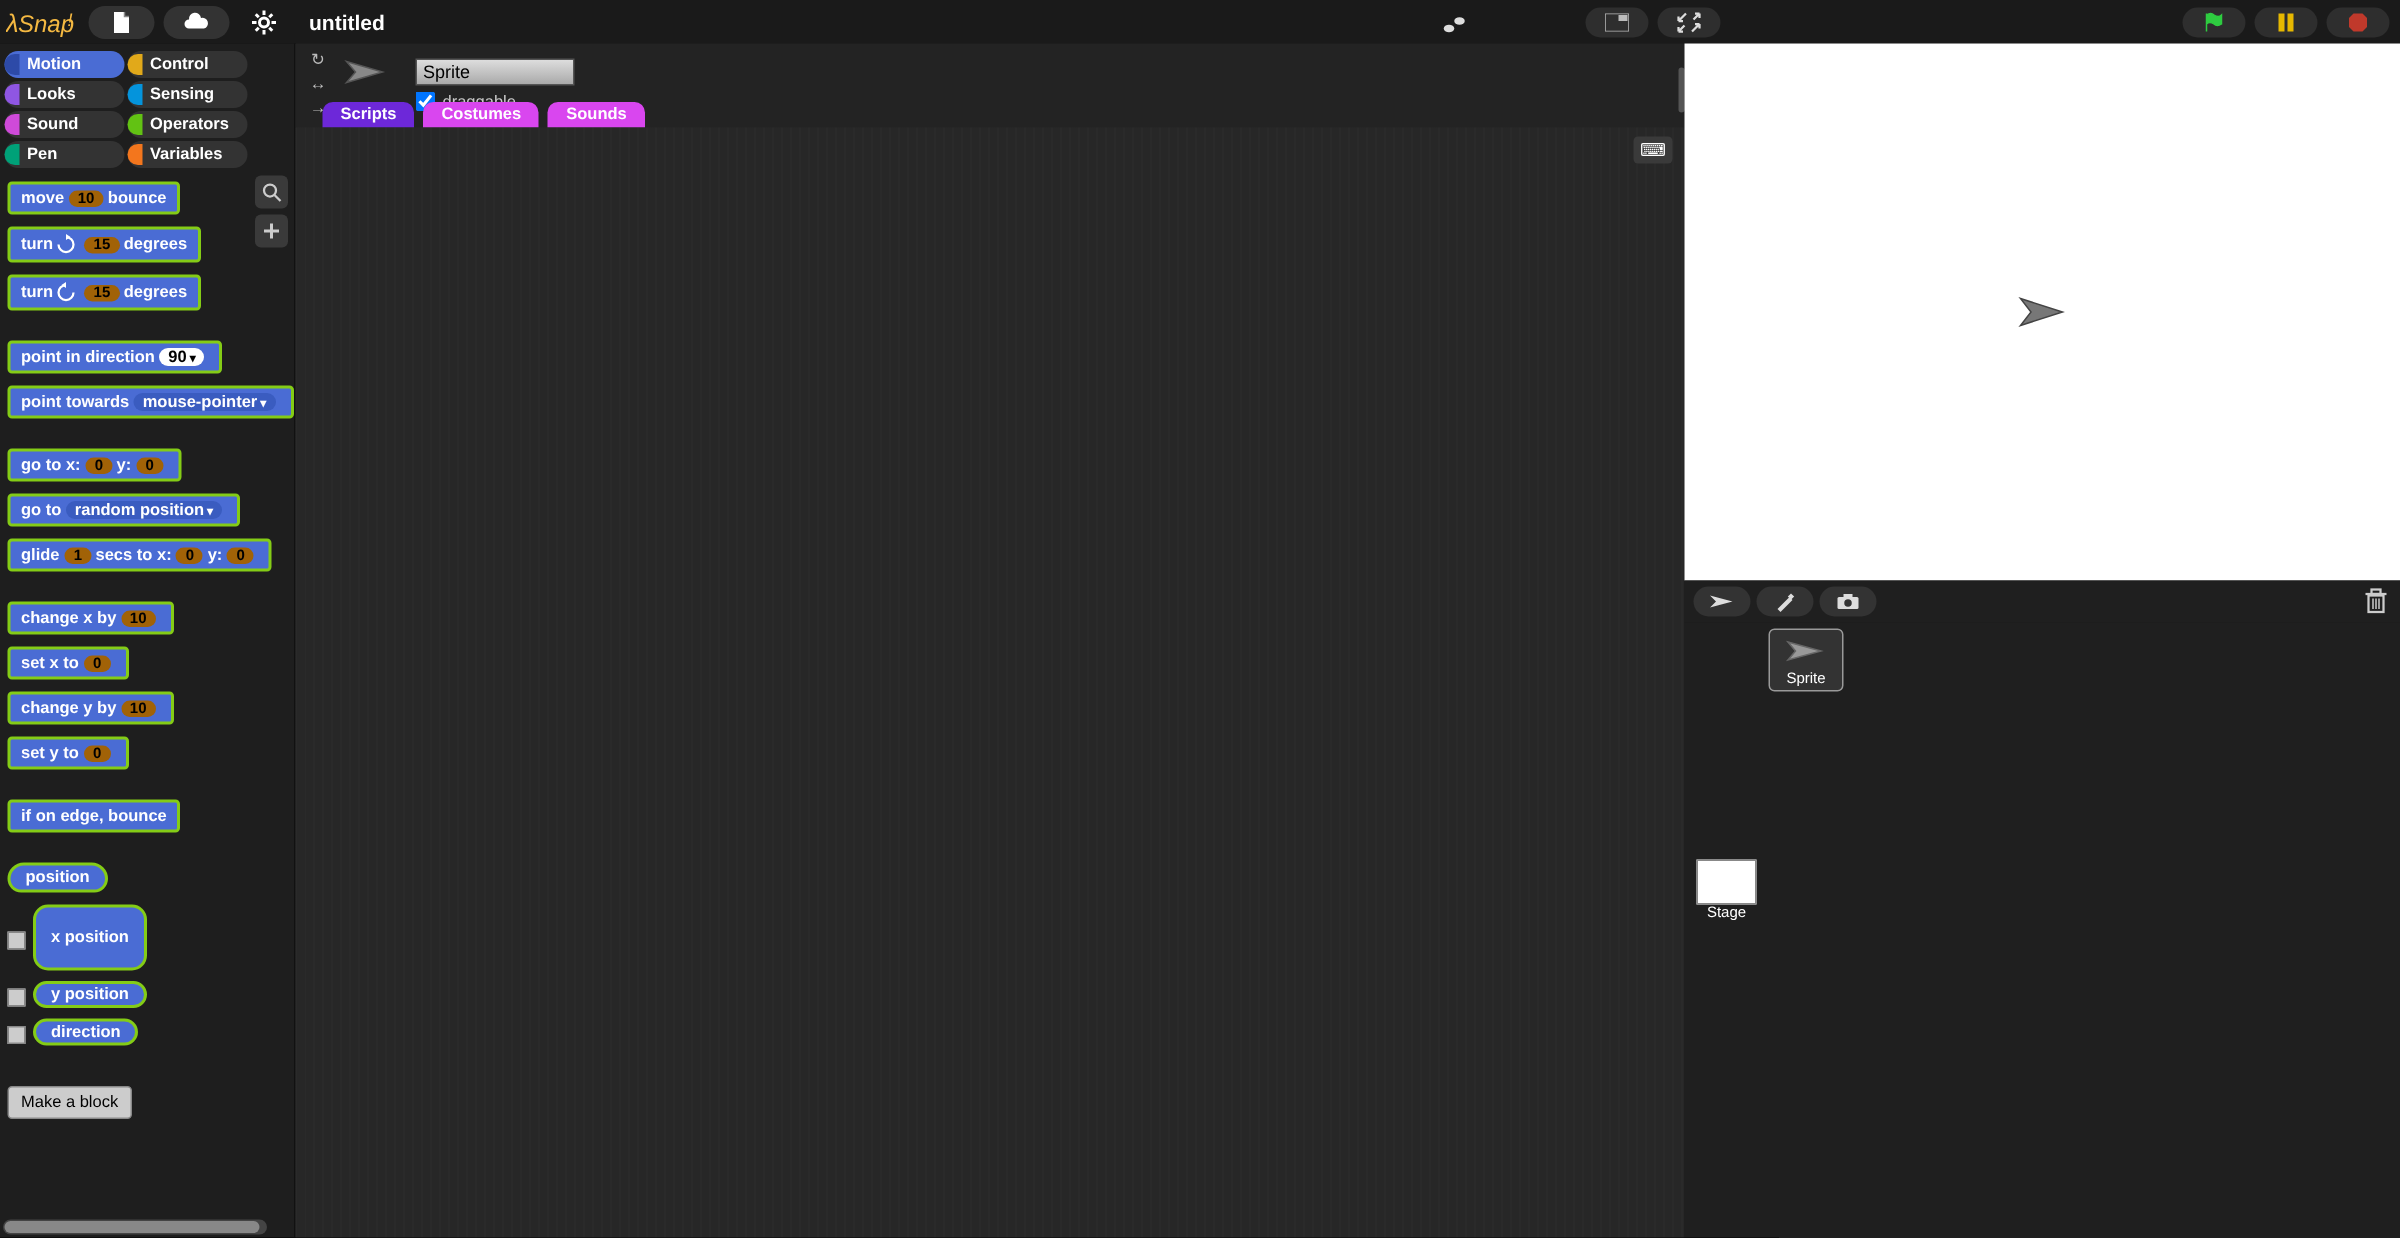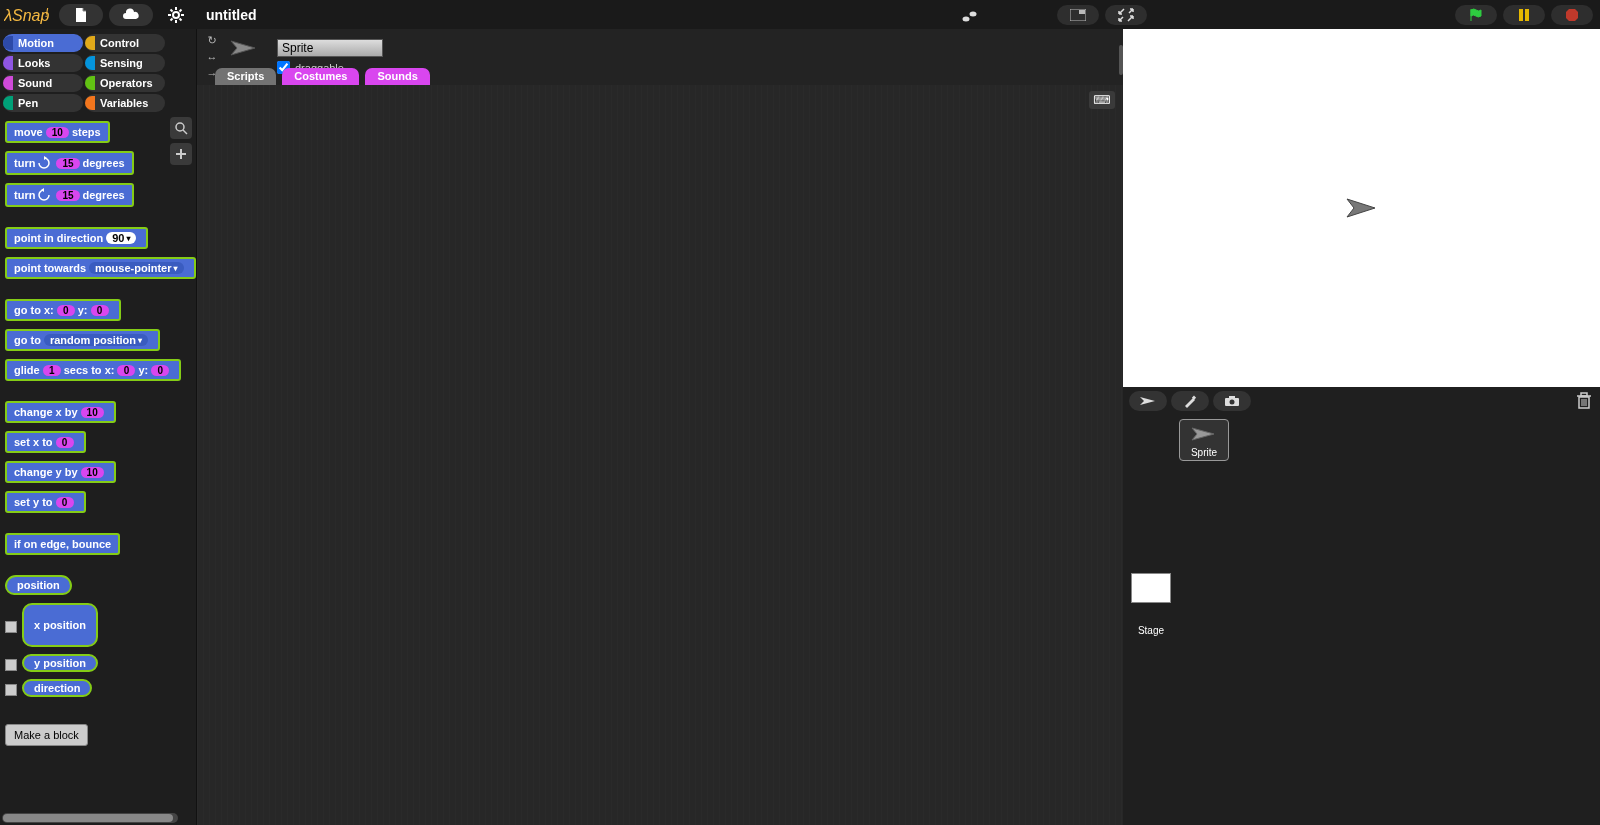--- a/index.html
+++ b/index.html
@@ -28,21 +28,21 @@
 .cat .dot { width: 10px; height: 14px; border-radius: 7px 0 0 7px; }
 .cat span { font-size: 11px; font-weight: bold; color: #fff; margin-left: 5px; }
 .cat.sel { background: #4a6cd4; }
 .cat.sel .dot { background: #2d4aa8 !important; border-radius: 7px 0 0 7px; }
 
 
 .palette { flex: 1; overflow: hidden; position: relative; padding: 8px 5px; }
 .pal-tools { position: absolute; right: 4px; top: 4px; display: flex; flex-direction: column; gap: 4px; }
 .pal-tool { width: 22px; height: 22px; background: #3a3a3a; border-radius: 4px; display: flex; align-items: center; justify-content: center; cursor: pointer; }
 .block { display: inline-flex; align-items: center; background: #4a6cd4; color: #fff; font-size: 11px; font-weight: bold; padding: 3px 7px; border-radius: 3px; margin-bottom: 4px; border: 2px solid #84cc16; cursor: grab; white-space: nowrap; }
-.block .num { background: #d946ef; color: #000; border-radius: 8px; padding: 0 6px; font-size: 10px; margin: 0 3px; min-width: 18px; text-align: center; display: inline-block; }
+.block .num { background: #a16207; color: #000; border-radius: 8px; padding: 0 6px; font-size: 10px; margin: 0 3px; min-width: 18px; text-align: right; display: inline-block; }
 .block .dd { background: #3a5cc0; border-radius: 8px; padding: 0 6px; font-size: 11px; margin: 0 3px; display: inline-flex; align-items: center; }
 .block .dd.light { background: #fff; color: #000; }
 .block .dd::after { content: "▾"; font-size: 8px; margin-left: 2px; }
 .rep { border-radius: 10px; align-items: flex-end; }
 .block-row { margin-bottom: 4px; }
 .gap { height: 12px; }
 .reporter-line { display: flex; align-items: center; gap: 5px; margin-bottom: 3px; }
 .chk { width: 12px; height: 12px; background: #ccc; border: 1px solid #888; cursor: pointer; }
 .hat { border-top-left-radius: 12px; border-top-right-radius: 12px; }
 .makebtn { background: #ccc; color: #000; font-size: 11px; padding: 4px 8px; border-radius: 3px; border: 1px solid #888; cursor: pointer; display: inline-block; margin-top: 20px; }
@@ -53,21 +53,21 @@
 .sprbar { height: 56px; background: #232323; display: flex; align-items: flex-start; padding: 4px 0 0 6px; position: relative; }
 .sbar-ctrls { width: 18px; display: flex; flex-direction: column; gap: 2px; align-items: center; margin-top: 0; }
 .sbar-ctrls div { font-size: 11px; color: #bbb; cursor: pointer; line-height: 14px; }
 .spr-thumb { margin: 4px 6px 0 8px; }
 .spr-name-box { display: flex; flex-direction: column; gap: 4px; margin-left: 12px; margin-top: 6px; }
 .spr-name { width: 106px; height: 18px; background: linear-gradient(#ddd, #aaa); color: #000; font-size: 12px; padding: 0 4px; border: 1px solid #555; }
 .drag-line { display: flex; align-items: center; gap: 5px; font-size: 11px; color: #ccc; }
 
 .tabs { position: absolute; bottom: 0; left: 18px; display: flex; gap: 6px; }
 .tab { padding: 2px 12px 3px 12px; font-size: 11px; font-weight: bold; color: #fff; background: #d946ef; border-radius: 7px 7px 0 0; cursor: pointer; }
-.tab.active { background: #737373; }
+.tab.active { background: #6d28d9; }
 
 
 .scripts { flex: 1; background: repeating-linear-gradient(90deg, #2a2a2a 0, #2a2a2a 1px, #272727 1px, #272727 6px); position: relative; }
 .kbd-btn { position: absolute; top: 6px; right: 8px; width: 26px; height: 18px; background: #3a3a3a; border-radius: 3px; display: flex; align-items: center; justify-content: center; cursor: pointer; font-size: 12px; }
 .vdiv { position: absolute; right: 0; top: 25px; width: 4px; height: 30px; background: #555; border-radius: 2px; }
 
 
 .stage { width: 477px; height: 358px; background: #fff; position: relative; }
 .stage-arrow { position: absolute; left: 50%; top: 50%; transform: translate(-50%, -50%); }
 
@@ -76,21 +76,21 @@
 .cbar-btn { width: 38px; height: 20px; border-radius: 10px; background: #333; margin-right: 4px; display: flex; align-items: center; justify-content: center; cursor: pointer; }
 .trash { position: absolute; right: 8px; cursor: pointer; }
 
 
 .corral { flex: 1; background: #1f1f1f; position: relative; padding: 4px 8px; }
 .spr-icon { width: 50px; border: 1px solid #555; border-radius: 4px; background: #2b2b2b; padding: 4px 0 2px 0; display: flex; flex-direction: column; align-items: center; cursor: pointer; }
 .spr-icon.selected { border-color: #999; background: #333; }
 .spr-icon .lbl { font-size: 10px; color: #fff; margin-top: 3px; }
 .stage-icon-wrap { position: absolute; left: 8px; top: 158px; display: flex; flex-direction: column; align-items: center; }
 .stage-icon { width: 40px; height: 30px; background: #fff; border: 1px solid #888; cursor: pointer; }
-.stage-lbl { font-size: 10px; color: #fff; margin-top: 22px; }
+.stage-lbl { font-size: 10px; color: #fff; margin-top: 0; }
 svg { display: block; }
 </style>
 </head>
 <body>
 
 <div class="topbar">
   <div class="logo">
     <svg width="48" height="24" viewBox="0 0 48 24">
       <text x="0" y="18" font-family="Georgia" font-style="italic" font-size="17" fill="#f5b942">λ</text>
       <text x="8" y="18" font-family="Georgia" font-style="italic" font-size="16" fill="#f5b942">Snap</text>
@@ -222,21 +222,21 @@
             <svg width="14" height="14">
               <line x1="7" y1="2" x2="7" y2="12" stroke="#ccc" stroke-width="2"></line>
               <line x1="2" y1="7" x2="12" y2="7" stroke="#ccc" stroke-width="2"></line>
             </svg>
           </div>
       </div>
 
       <div class="block-row"><div class="block">
             <span>move</span>
             <span class="num">10</span>
-            <span>steps</span>
+            <span>bounce</span>
           </div></div>
       <div class="block-row"><div class="block">
             <span>turn</span> 
             <svg width="14" height="14" style="margin:0 2px">
               <path d="M7 2 a5 5 0 1 1 -5 5" fill="none" stroke="#fff" stroke-width="1.5"></path>
               <path d="M7 0 l3 2 l-3 2 z" fill="#fff"></path>
             </svg>
             <span class="num">15</span>
             <span>degrees</span>
           </div></div>

